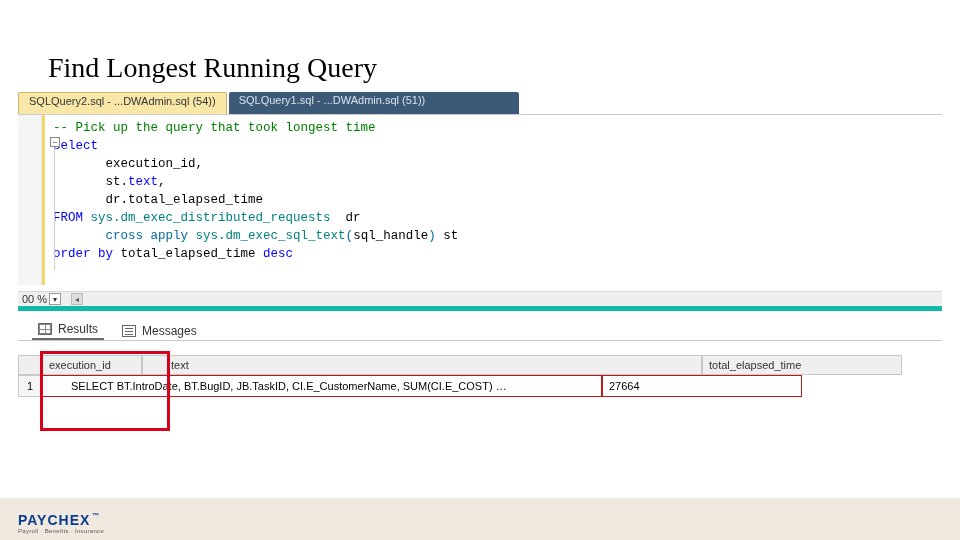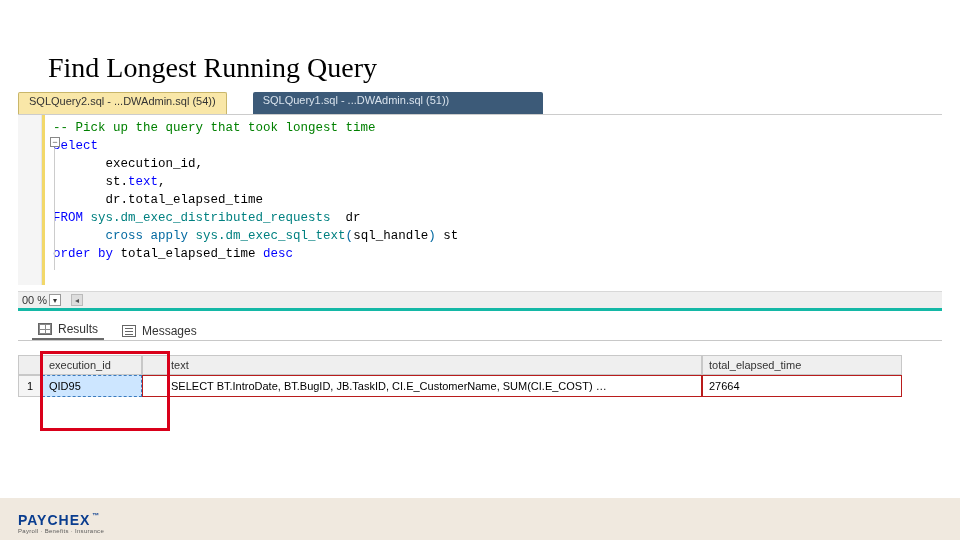--- a/index.html
+++ b/index.html
@@ -8,37 +8,37 @@
   .slide { width: 960px; height: 540px; position: relative; }
 
   .slide-title { position: absolute; left: 48px; top: 52px; font-family: Georgia, "Times New Roman", serif; font-size: 28px; color: #000; font-weight: 400; }
 
   .ssms-area { position: absolute; left: 18px; top: 92px; width: 924px; }
 
   
   .tab-strip { display: flex; height: 22px; }
   .tab { height: 22px; padding: 2px 10px 0 10px; font-size: 11px; color: #fff; border-top-left-radius: 2px; border-top-right-radius: 2px; margin-right: 2px; white-space: nowrap; overflow: hidden; }
   .tab.active { background: #f9e7a8; color: #333; border: 1px solid #c9b66a; border-bottom: none; }
-  .tab.inactive { background: #3c5a78; color: #d8e2ec; margin-left: 24px; }
+  .tab.inactive { background: #3c5a78; color: #d8e2ec; }
 
   
   .editor-wrap { border-top: 1px solid #ccc; background: #fff; }
   .editor { display: flex; }
   .gutter { width: 24px; background: #f5f5f5; border-right: 1px solid #e5e5e5; }
   .yellow-bar { width: 3px; background: #f2d86a; }
   .code { flex: 1; padding: 4px 8px 4px 8px; font-family: Consolas, "Courier New", monospace; font-size: 12.5px; line-height: 18px; white-space: pre; color: #000; }
   .code .c { color: #008000; }
   .code .k { color: #0000ff; }
   .code .g { color: #0369a1; }
   .code .sys { color: #008080; }
   .fold-box { position: absolute; left: 32px; width: 10px; height: 10px; border: 1px solid #888; background: #fff; font-size: 9px; line-height: 8px; text-align: center; color: #555; cursor: pointer; }
   .fold-line { position: absolute; left: 36px; width: 1px; background: #ccc; }
 
   
-  .zoom-strip { margin-top: 6px; height: 20px; background: #efefef; border-top: 1px solid #d8d8d8; border-bottom: 3px solid #14b8a6; display: flex; align-items: center; padding-left: 4px; font-size: 11px; color: #333; }
+  .zoom-strip { margin-top: 6px; height: 20px; background: #efefef; border-top: 1px solid #d8d8d8; border-bottom: 5px solid #14b8a6; display: flex; align-items: center; padding-left: 4px; font-size: 11px; color: #333; }
   .zoom-dd { margin-left: 2px; width: 12px; height: 12px; border: 1px solid #999; background: #fff; display: inline-flex; align-items: center; justify-content: center; font-size: 8px; }
   .hscroll-stub { margin-left: 10px; width: 12px; height: 12px; background: #ddd; border: 1px solid #bbb; display: inline-flex; align-items: center; justify-content: center; font-size: 8px; color: #555; }
 
   
   .result-tabs { display: flex; align-items: flex-end; height: 24px; margin-top: 6px; padding-left: 14px; gap: 12px; border-bottom: 1px solid #c8c8c8; }
   .rtab { display: flex; align-items: center; gap: 6px; font-size: 12px; color: #333; padding: 2px 6px; position: relative; }
   .rtab.active { border-bottom: 2px solid #6a6a6a; }
   .rtab .ricon { width: 14px; height: 12px; display: inline-block; }
   .grid-icon { background:
       linear-gradient(#888,#888) 0 0/100% 1px no-repeat,
@@ -128,21 +128,20 @@
 
     <div class="grid-area" style="position:relative">
       <div class="grid-head">
         <div class="row-num-h"></div>
         <div class="gcell-h col-exec">execution_id</div>
         <div class="gcell-h col-text">text</div>
         <div class="gcell-h col-time">total_elapsed_time</div>
       </div>
       <div class="grid-row">
         <div class="row-num">1</div>
-        <div class="gcell col-exec selected-cell">QID95</div>
         <div class="gcell col-text">SELECT BT.IntroDate,   BT.BugID,   JB.TaskID,   CI.E_CustomerName,   SUM(CI.E_COST) …</div>
         <div class="gcell col-time">27664</div>
       </div>
 
       <div class="red-box" style="left:22px; top:-4px; width:130px; height:80px"></div>
     </div>
 
   </div>
 
   <div class="footer-bar"></div>

